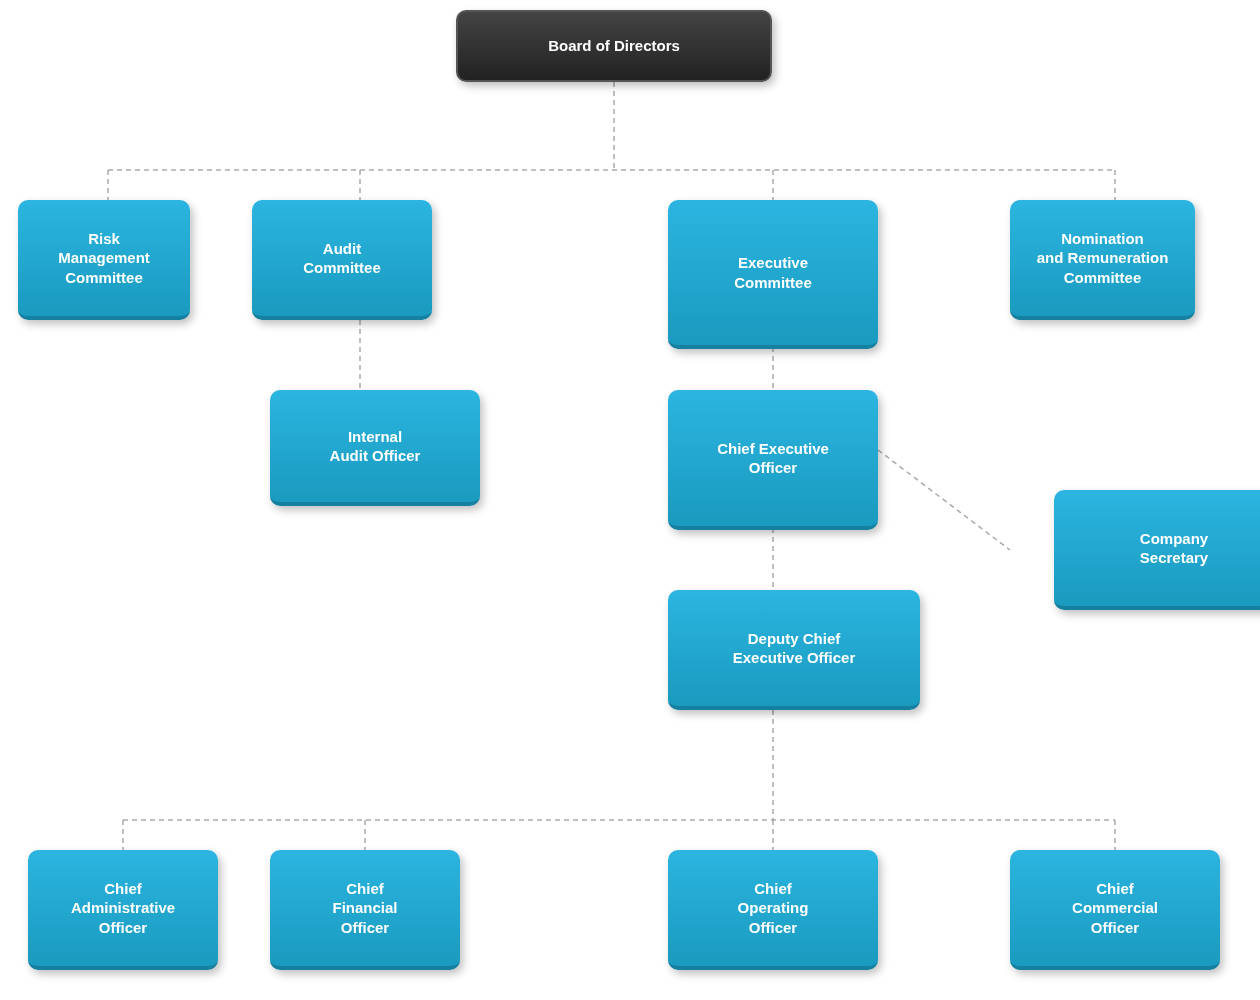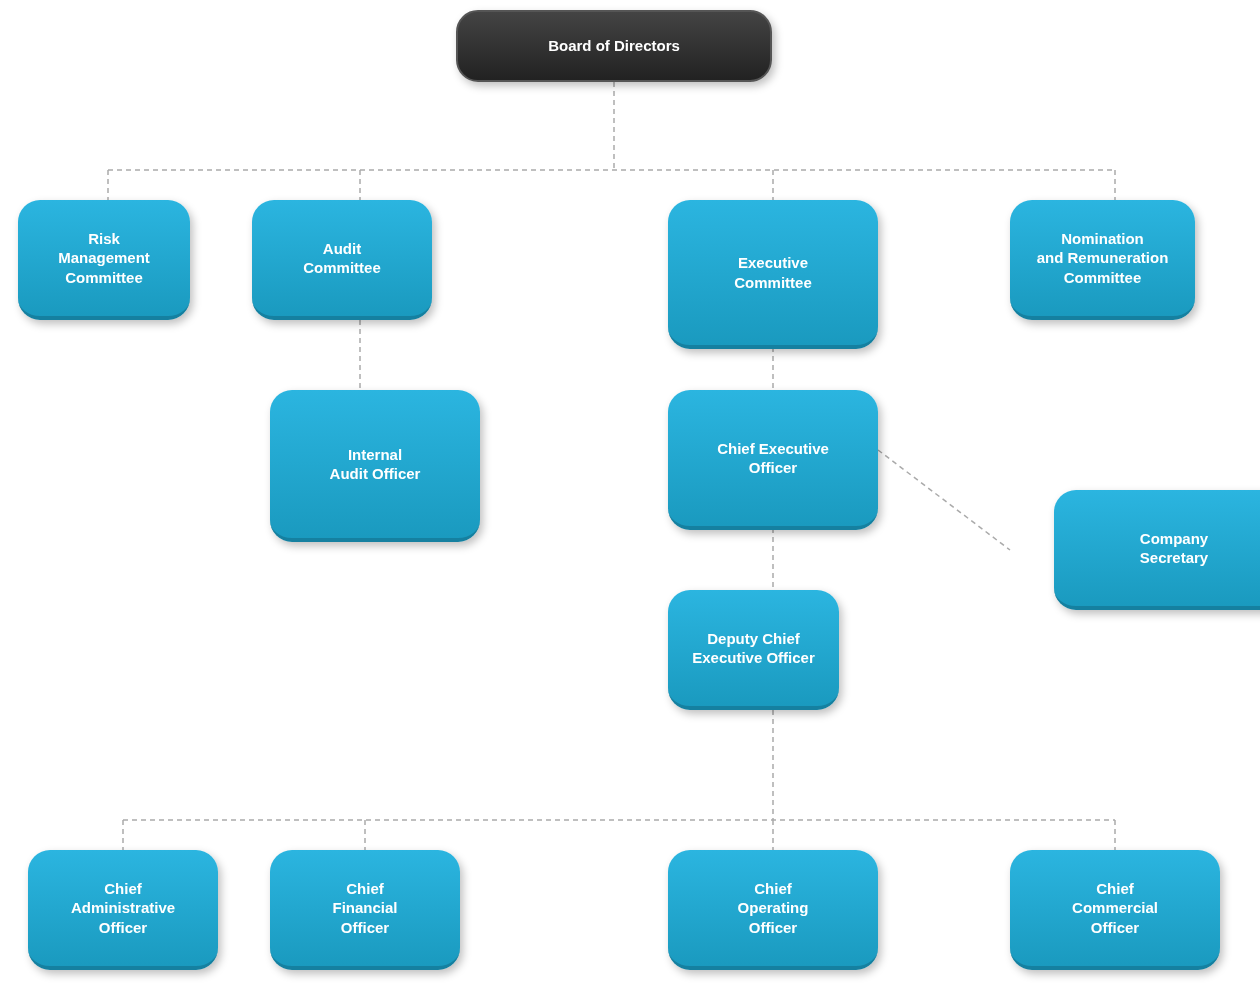--- a/index.html
+++ b/index.html
@@ -11,21 +11,21 @@
       overflow: hidden;
     }
     .chart-container {
       position: relative;
       width: 1260px;
       height: 1000px;
     }
     
     .node {
       position: absolute;
-      border-radius: 22px;
+      border-radius: 10px;
       display: flex;
       align-items: center;
       justify-content: center;
       text-align: center;
       font-weight: bold;
       color: #fff;
       font-size: 15px;
       line-height: 1.3;
       padding: 10px 12px;
       box-shadow: 3px 4px 8px rgba(0,0,0,0.25);
@@ -100,33 +100,33 @@
   </div>
 
   <div class="node node-blue" style="left:668px; top:200px; width:210px; height:149px;">
     <span>Executive<br>Committee</span>
   </div>
 
   <div class="node node-blue" style="left:1010px; top:200px; width:185px; height:120px;">
     <span>Nomination<br>and Remuneration<br>Committee</span>
   </div>
 
-  <div class="node node-blue" style="left:270px; top:390px; width:210px; height:152px;">
+  <div class="node node-blue" style="left:270px; top:390px; width:210px; height:116px;">
     <span>Internal<br>Audit Officer</span>
   </div>
 
   <div class="node node-blue" style="left:668px; top:390px; width:210px; height:140px;">
     <span>Chief Executive<br>Officer</span>
   </div>
 
   <div class="node node-blue" style="left:1010px; top:490px; width:240px; height:120px;margin-left:44px;">
     <span>Company<br>Secretary</span>
   </div>
 
-  <div class="node node-blue" style="left:668px; top:590px; width:171px; height:120px;text-align:center;">
+  <div class="node node-blue" style="left:668px; top:590px; width:252px; height:120px;text-align:center;">
     <span>Deputy Chief<br>Executive Officer</span>
   </div>
 
   <div class="node node-blue" style="left:28px; top:850px; width:190px; height:120px;">
     <span>Chief<br>Administrative<br>Officer</span>
   </div>
 
   <div class="node node-blue" style="left:270px; top:850px; width:190px; height:120px;">
     <span>Chief<br>Financial<br>Officer</span>
   </div>

